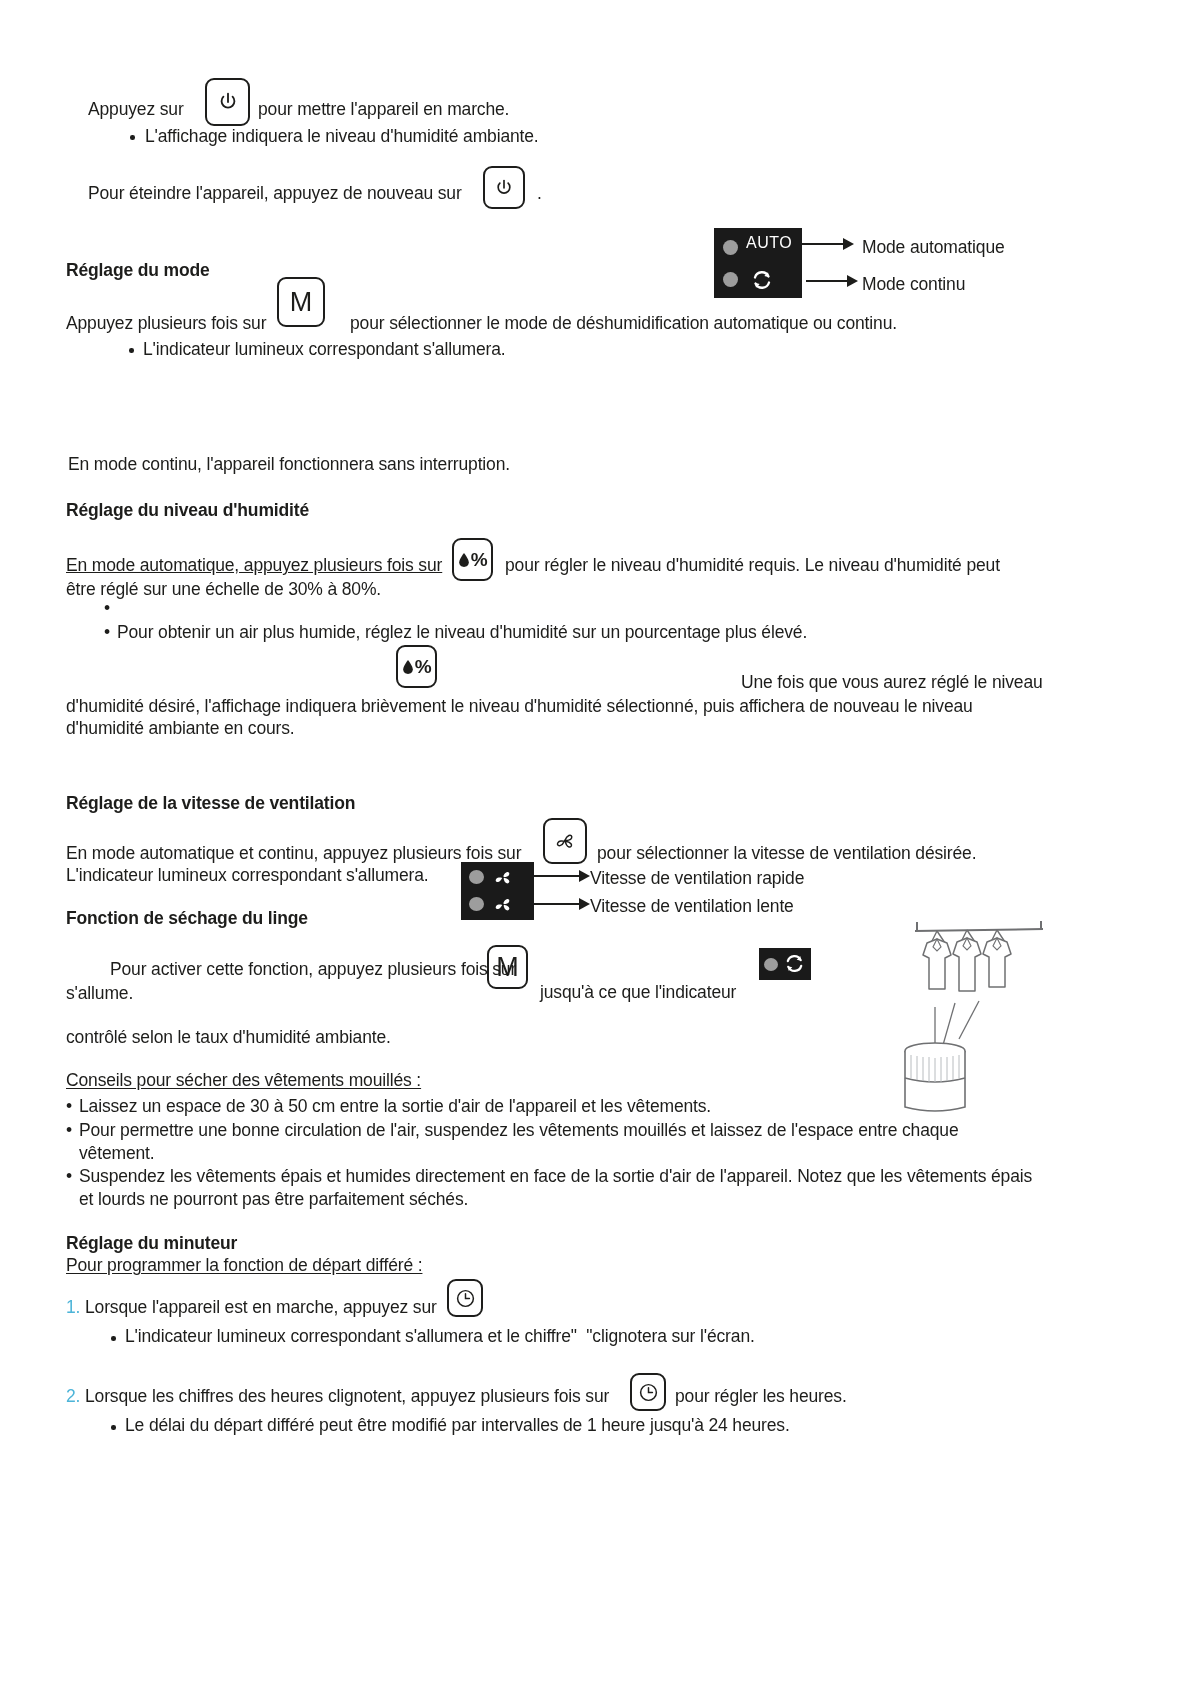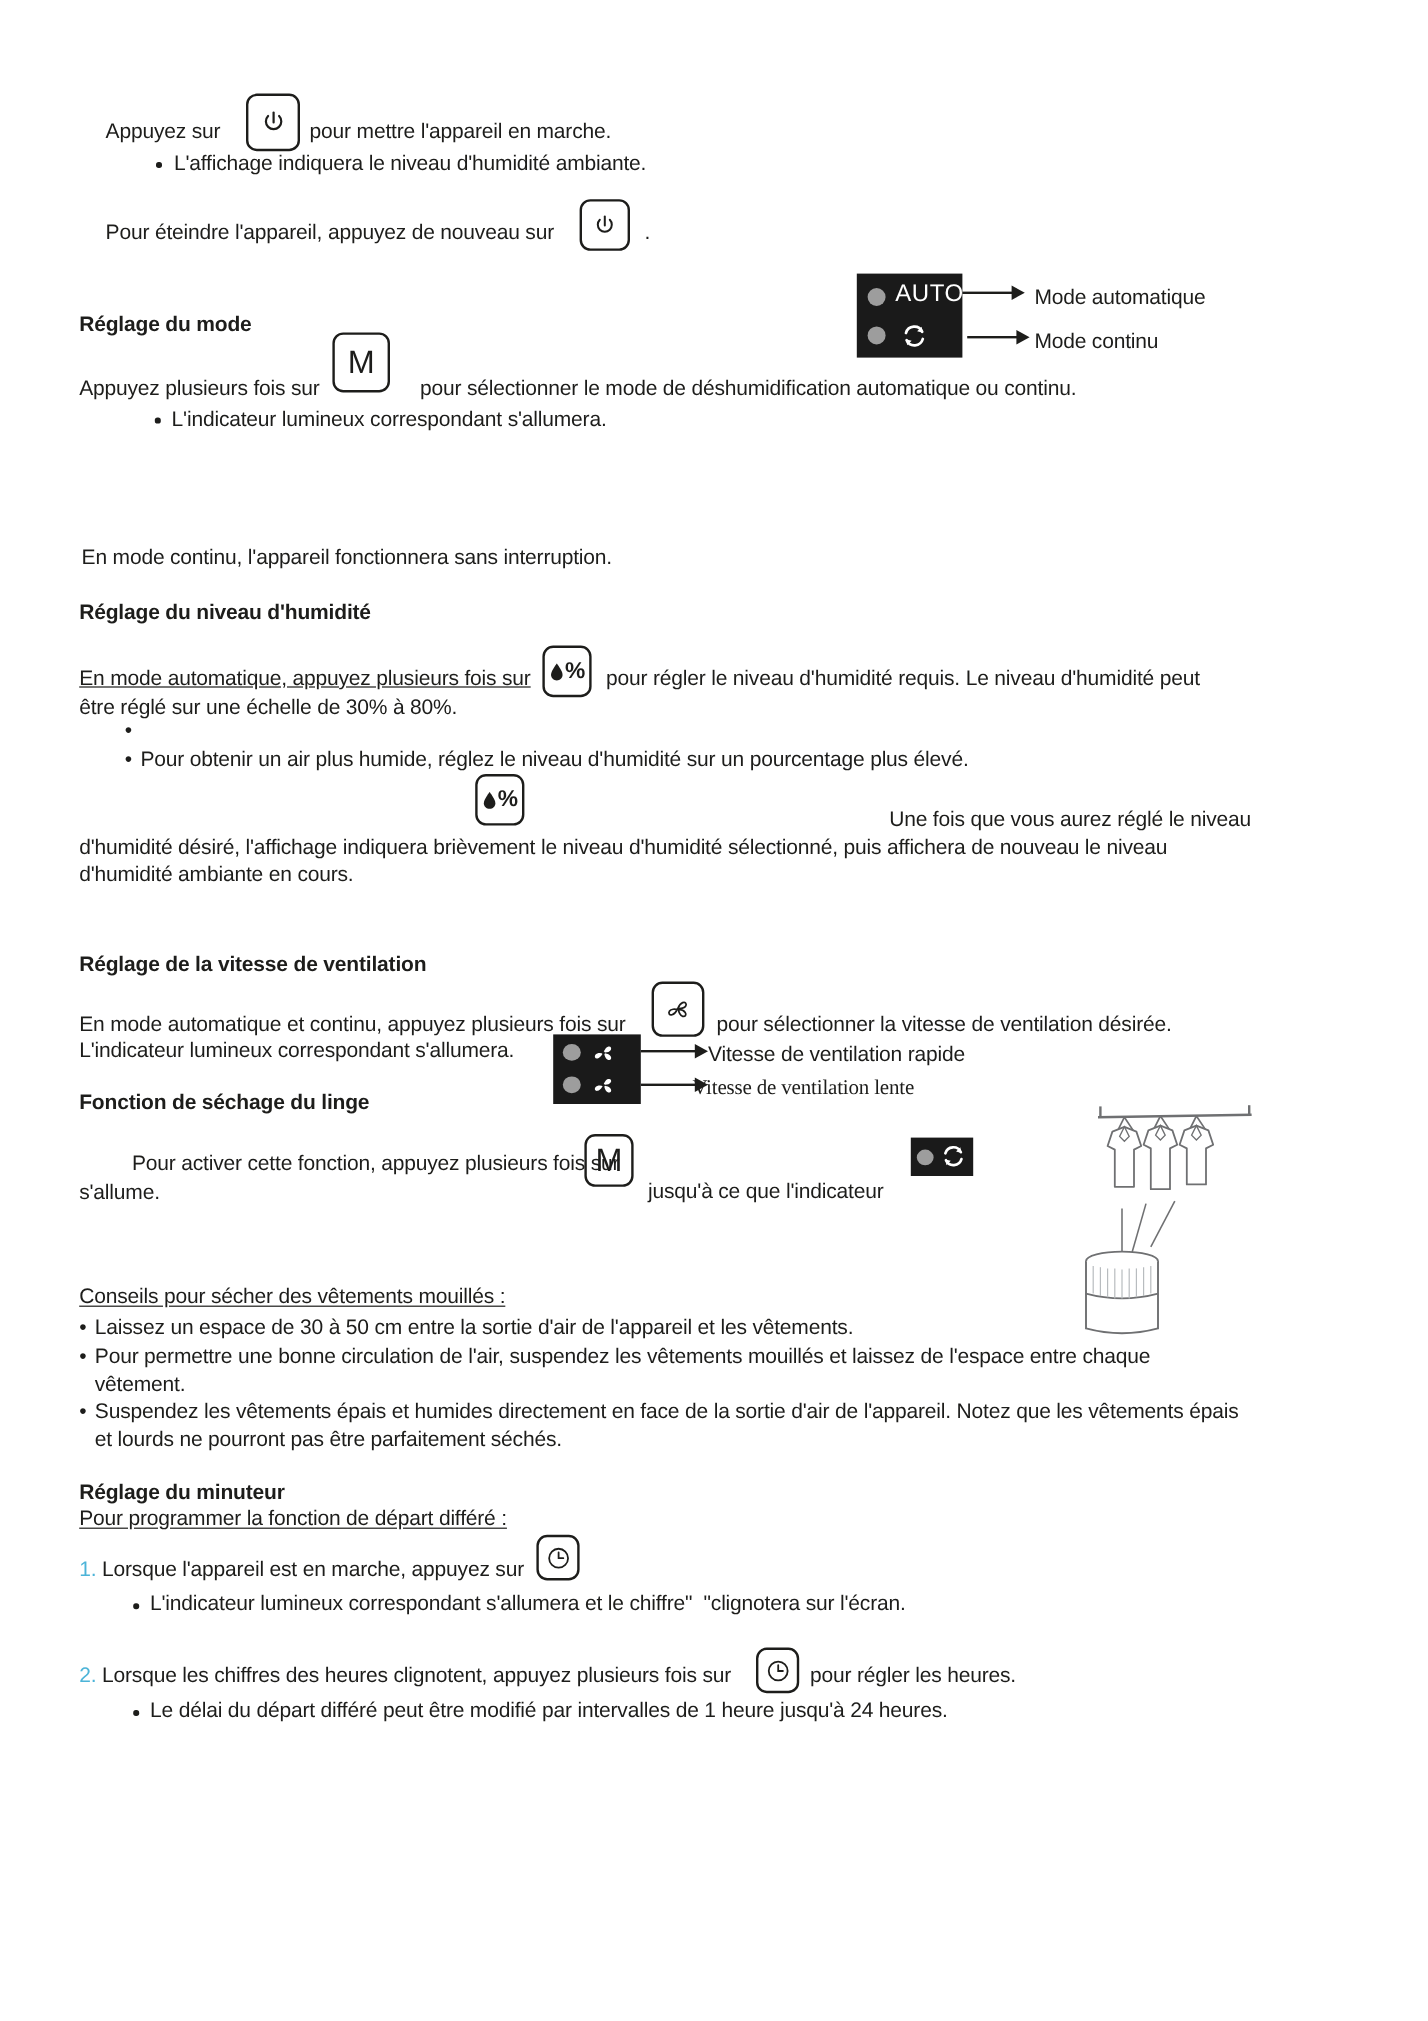--- a/index.html
+++ b/index.html
@@ -57,21 +57,21 @@
     box-sizing: border-box;
   }
   .led {
     position: absolute;
     background: #9d9d9d;
     border-radius: 50%;
   }
   .panel-label {
     position: absolute;
     color: #ffffff;
-    font-size: 20px;
+    font-size: 16px;
     letter-spacing: 0.5px;
   }
 
   
   .arrow-line {
     position: absolute;
     height: 2.2px;
     background: #1d1d1b;
   }
   .arrow-head {
@@ -215,21 +215,21 @@
       <circle cx="13.9" cy="13.9" r="1.5" fill="#1a1a1a"></circle>
     </svg>
   </div>
 
   <div class="arrow-line" style="left:534px; top:875px; width:46px;"></div>
   <div class="arrow-head" style="left:579px; top:870px;"></div>
   <div class="t" style="left:590px; top:866px;">Vitesse de ventilation rapide</div>
 
   <div class="arrow-line" style="left:534px; top:903px; width:46px;"></div>
   <div class="arrow-head" style="left:579px; top:898px;"></div>
-  <div class="t" style="left:577px; top:894px;font-family:Liberation Serif, serif;">Vitesse de ventilation lente</div>
+  <div class="t" style="left:590px; top:894px;">Vitesse de ventilation lente</div>
 
   <div class="t bold" style="left:66px; top:906px;">Fonction de séchage du linge</div>
 
   <div class="keybox m-key" style="left:487px; top:945px; width:41px; height:44px;">
     <span>M</span>
   </div>
 
   <div class="t" style="left:66px; top:957px;margin-left:44px;">Pour activer cette fonction, appuyez plusieurs fois sur</div>
   <div class="t" style="left:540px; top:980px;">jusqu'à ce que l'indicateur</div>
 
@@ -238,20 +238,21 @@
     <svg style="position:absolute; left:24px; top:4px;" width="23" height="23" viewBox="0 0 24 24">
       <path d="M5 9.5 A7.2 7.2 0 0 1 18.5 8.5" stroke="#ffffff" stroke-width="2.3" fill="none" stroke-linecap="round"></path>
       <path d="M19 14.5 A7.2 7.2 0 0 1 5.5 15.5" stroke="#ffffff" stroke-width="2.3" fill="none" stroke-linecap="round"></path>
       <path d="M18.0 4.2 L19.0 9.2 L14.3 8.0 Z" fill="#ffffff"></path>
       <path d="M6.0 19.8 L5.0 14.8 L9.7 16.0 Z" fill="#ffffff"></path>
     </svg>
   </div>
 
   <div class="t" style="left:66px; top:981px;">s'allume.</div>
 
+  <div class="t" style="left:66px; top:1025px;">contrôlé selon le taux d'humidité ambiante.</div>
 
   <div class="t underline" style="left:66px; top:1068px;">Conseils pour sécher des vêtements mouillés :</div>
 
   <div class="t" style="left:66px; top:1094px;">•</div>
   <div class="t" style="left:79px; top:1094px;">Laissez un espace de 30 à 50 cm entre la sortie d'air de l'appareil et les vêtements.</div>
 
   <div class="t" style="left:66px; top:1118px;">•</div>
   <div class="t" style="left:79px; top:1118px;">Pour permettre une bonne circulation de l'air, suspendez les vêtements mouillés et laissez de l'espace entre chaque</div>
   <div class="t" style="left:79px; top:1141px;">vêtement.</div>
 

